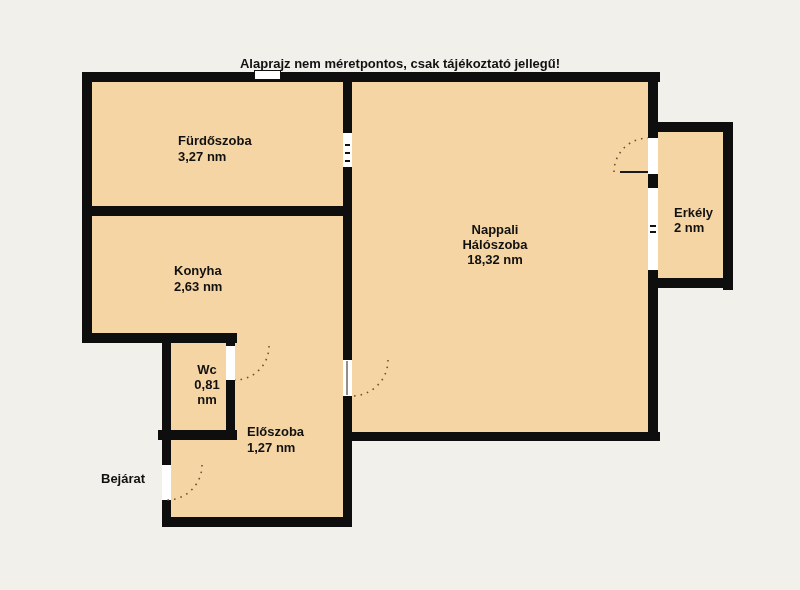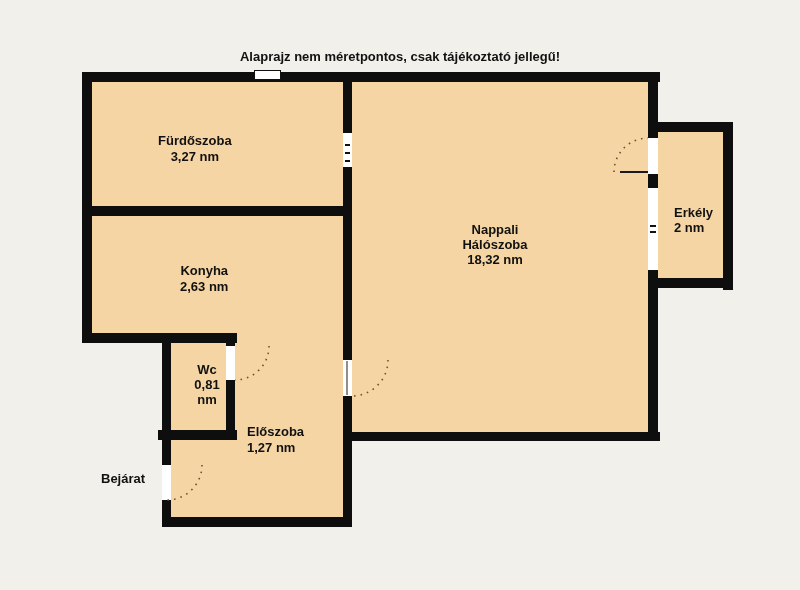--- a/index.html
+++ b/index.html
@@ -11,24 +11,24 @@
     font-family:"Liberation Sans", sans-serif; color:var(--text); overflow:hidden;
   }
   .fill{position:absolute; background:var(--fill); z-index:1;}
   .wall{position:absolute; background:var(--wall); z-index:2;}
   .opening{position:absolute; background:#FFFFFF; z-index:3;}
   .tick{position:absolute; background:#111; z-index:4;}
   .leaf-v{position:absolute; background:#8F8F8F; z-index:4;}
   .leaf-h{position:absolute; background:#1a1a1a; z-index:4;}
   svg.arcs{position:absolute; left:0; top:0; z-index:5; pointer-events:none;}
   .label{position:absolute; z-index:6; font-weight:bold; font-size:13px; line-height:16px; white-space:nowrap;}
-  .title{position:absolute; left:0; top:49px; width:800px; text-align:center;
+  .title{position:absolute; left:0; top:56px; width:800px; text-align:center;
          font-weight:bold; font-size:13px; z-index:6;}
-  .lbl-furdoszoba{left:158px; top:133px;text-align:center;}
-  .lbl-konyha{left:180px; top:263px;text-align:center;}
+  .lbl-furdoszoba{left:178px; top:133px;}
+  .lbl-konyha{left:174px; top:263px;}
   .lbl-wc{left:184px; top:362px; white-space:normal; width:46px; line-height:15px;text-align:center;}
   .lbl-eloszoba{left:247px; top:424px;}
   .lbl-nappali{left:440px; top:222px; width:110px; text-align:center; line-height:15px;}
   .lbl-erkely{left:674px; top:189px; line-height:15px;margin-top:16px;}
   .lbl-bejarat{left:101px; top:471px;}
 </style>
 </head>
 <body>
 
 <div class="floorplan">

